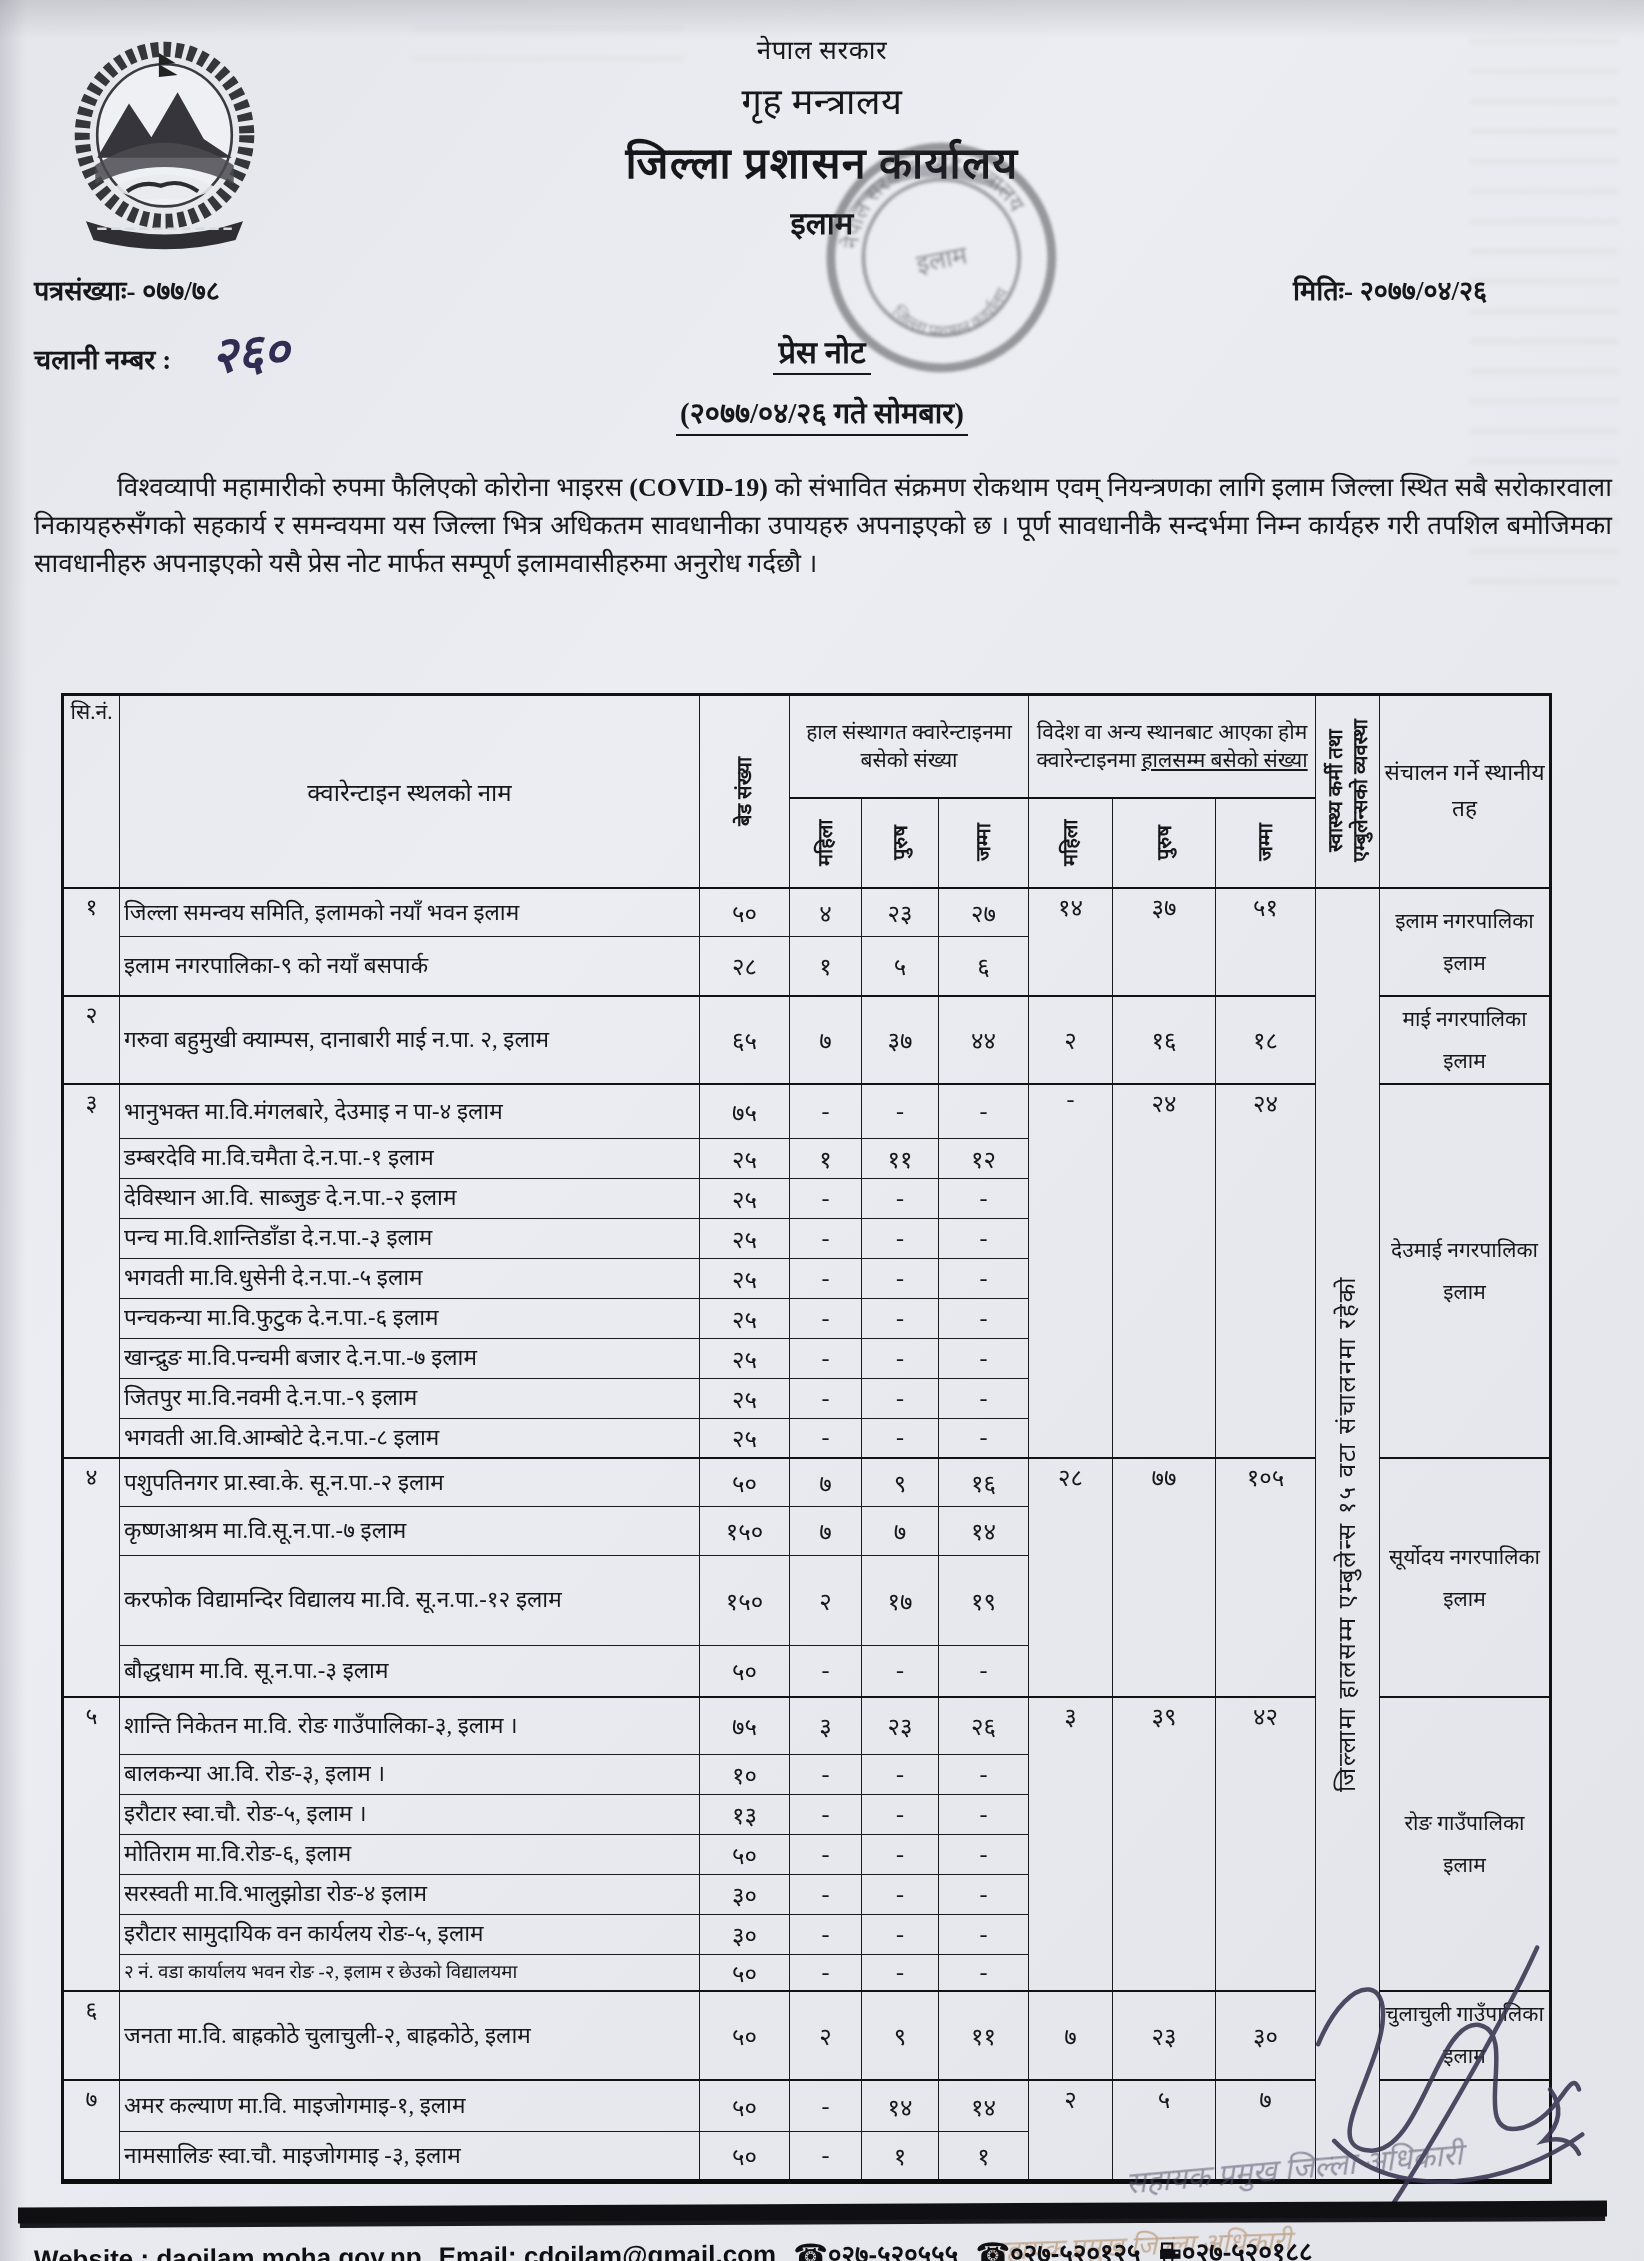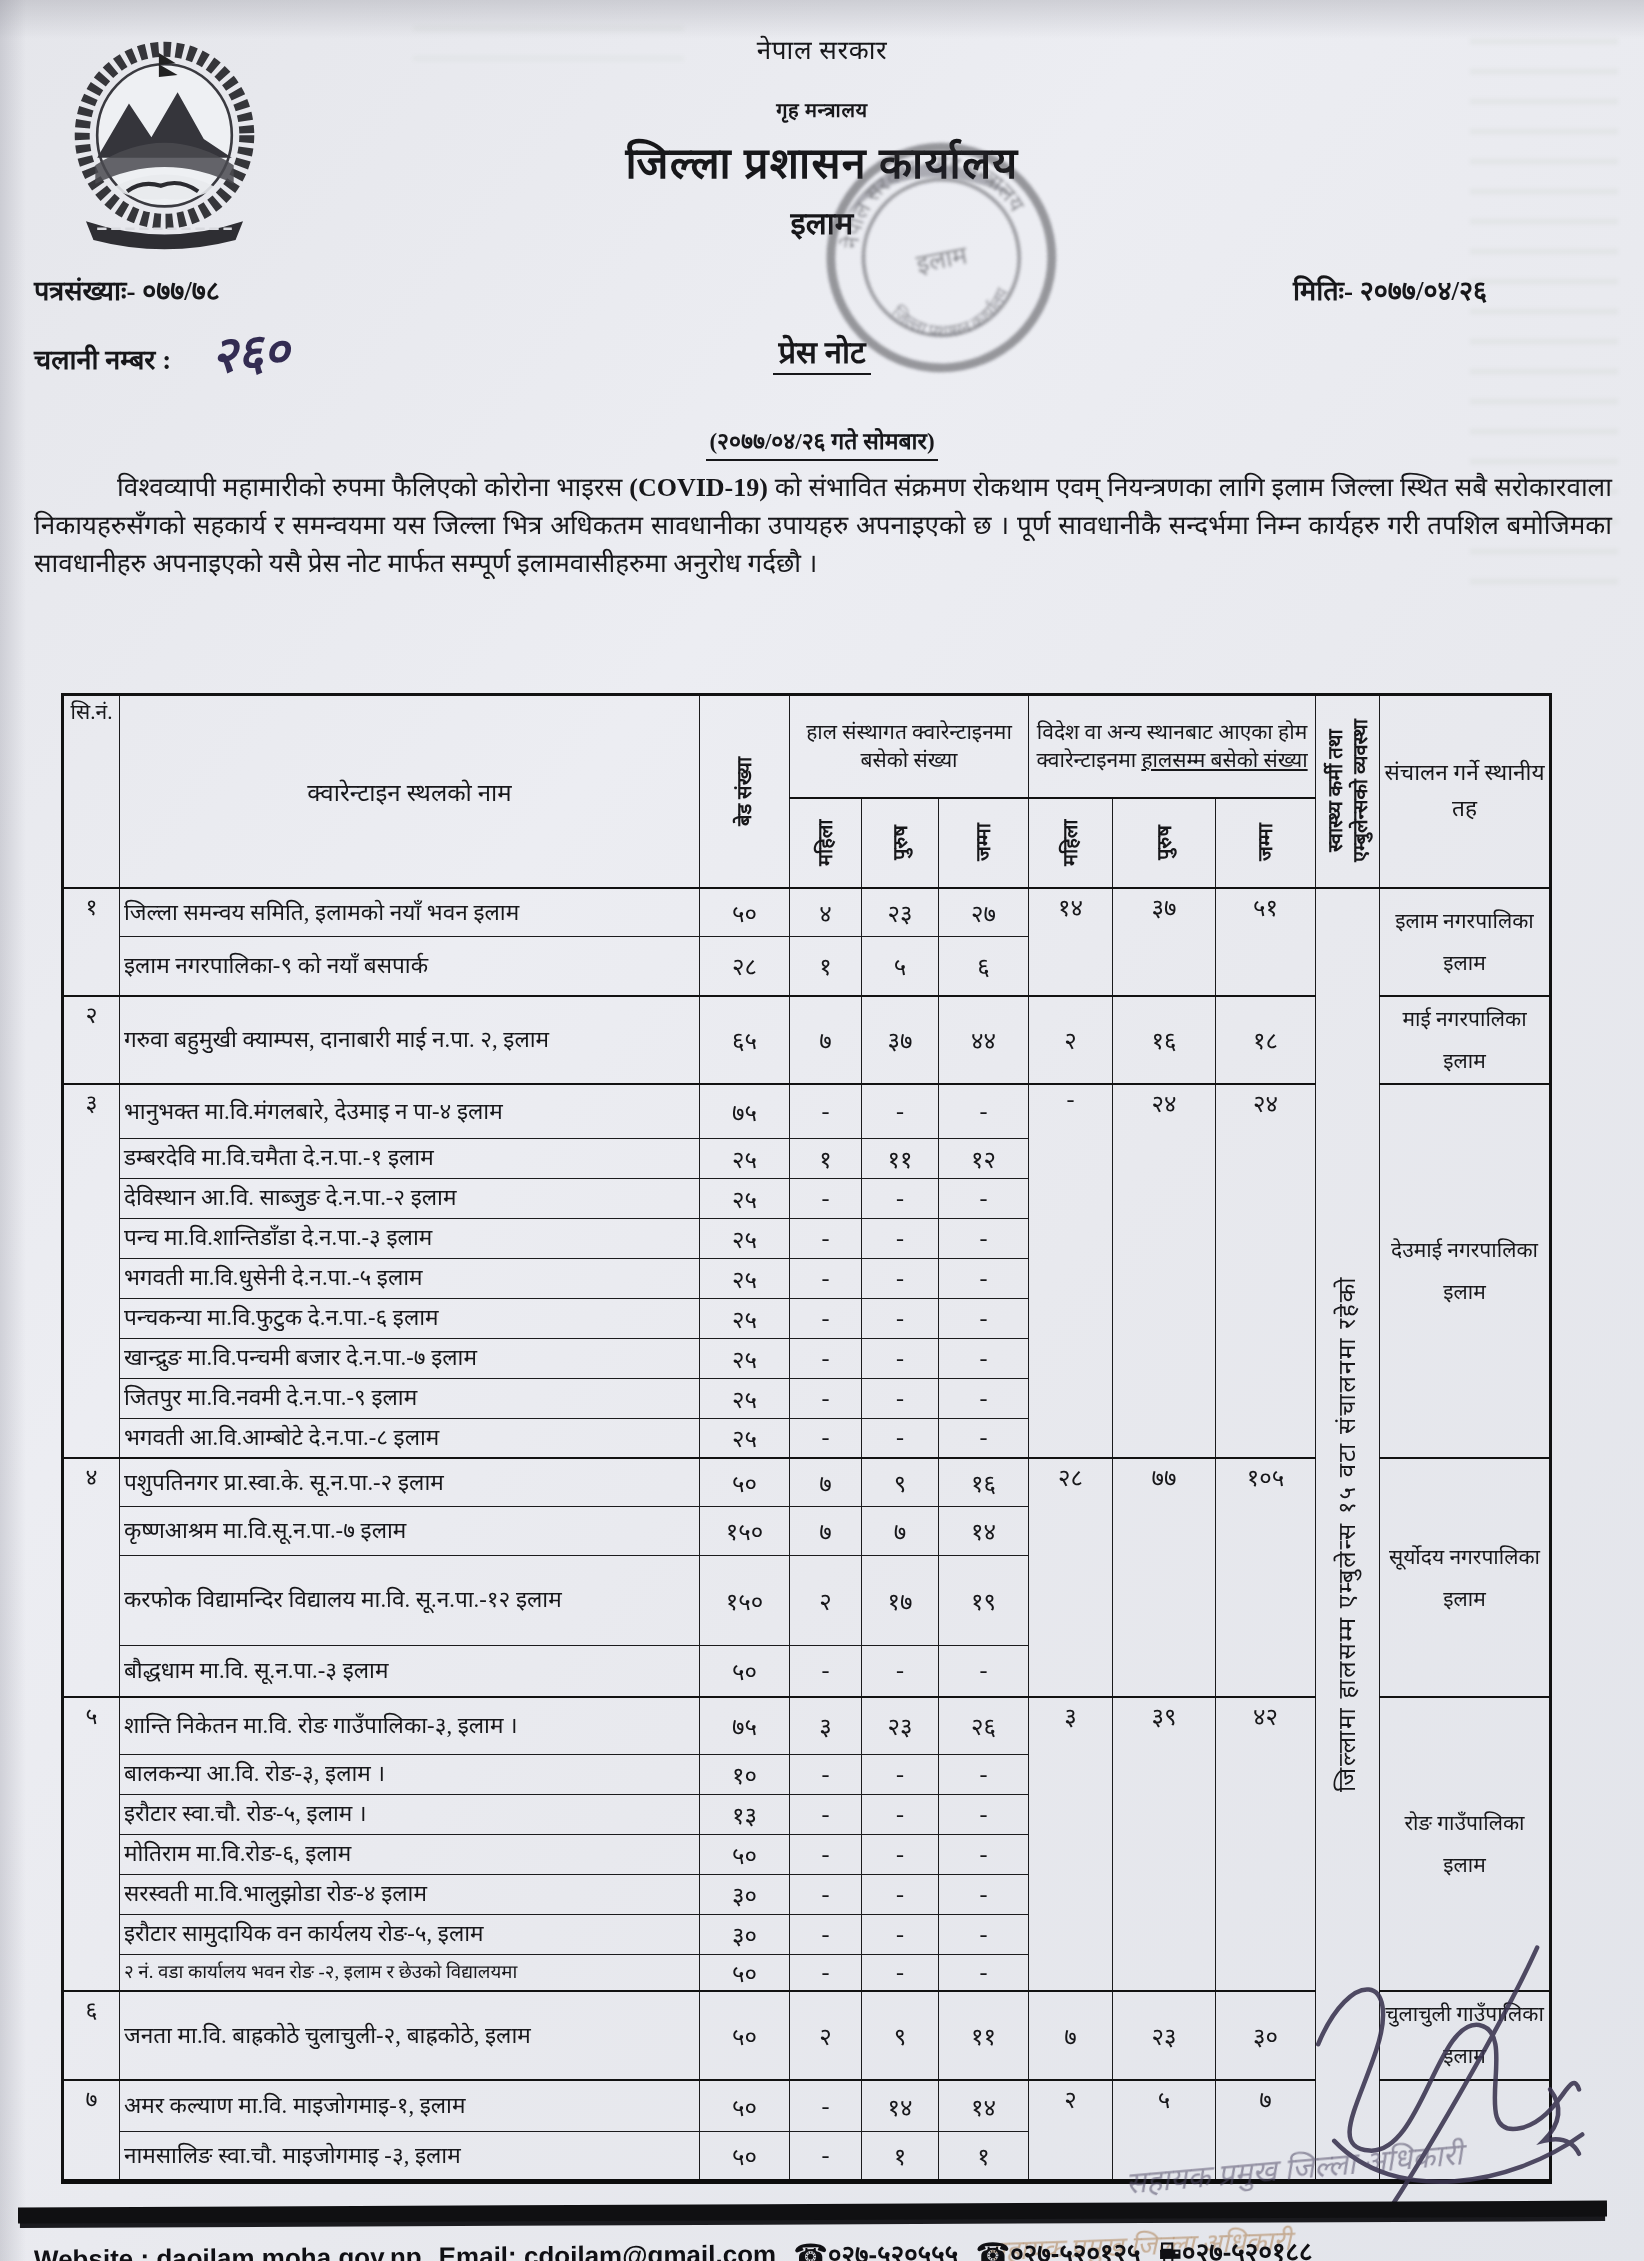--- a/index.html
+++ b/index.html
@@ -8,28 +8,28 @@
         font-family:"Liberation Serif","DejaVu Serif",serif;color:#17171a;}
   .shade-top{position:absolute;left:0;top:0;width:100%;height:39px;
         background:linear-gradient(180deg,rgba(120,120,130,.25),rgba(120,120,130,0));}
   .shade-left{position:absolute;left:0;top:0;width:26px;height:100%;
         background:linear-gradient(90deg,rgba(110,110,125,.22),rgba(110,110,125,0));}
   .bleed{position:absolute;filter:blur(1.9px);opacity:.5;pointer-events:none;
         background:repeating-linear-gradient(180deg,rgba(115,140,100,.14) 0 5.2px,transparent 5.2px 30px);}
   .abs{position:absolute;}
   .ctr{left:0;width:100%;text-align:center;}
   .gov-line{font-size:26px;letter-spacing:0.6px;}
-  .ministry-line{font-size:20px;font-weight:bold;letter-spacing:0.6px;margin-top:20px;}
+  .ministry-line{font-size:36px;font-weight:normal;letter-spacing:0.6px;}
   .office-line{font-size:43px;font-weight:bold;letter-spacing:1.3px;}
   .district-line{font-size:31px;font-weight:bold;}
   .meta-line{font-size:27px;font-weight:bold;}
   .handnum{font-size:50px;color:#332c52;transform:rotate(-4deg);display:inline-block;
         font-family:"DejaVu Serif",serif;font-style:italic;font-weight:bold;}
   .pn-title{font-size:31px;font-weight:bold;border-bottom:2.6px solid #17171a;display:inline-block;padding:0 5.2px 1.3px;}
-  .pn-sub{font-size:23px;font-weight:bold;border-bottom:2.6px solid #17171a;display:inline-block;padding:0 3.9px 2.6px;margin-top:32px;}
+  .pn-sub{font-size:29px;font-weight:bold;border-bottom:2.6px solid #17171a;display:inline-block;padding:0 3.9px 2.6px;}
   .body-par{left:34px;width:1578px;font-size:26px;line-height:1.47;text-align:justify;text-indent:83px;}
   .item-par{left:34px;width:1578px;font-size:26px;line-height:1.42;text-align:justify;}
   .item-par b{font-family:"Liberation Serif",serif;}
   
   .qtable{position:absolute;left:61px;top:693px;width:1489px;border-collapse:collapse;table-layout:fixed;
         border:3.2px solid #121212;}
   .qtable th,.qtable td{border:1.9px solid #1b1b1d;padding:1.3px 3.9px;overflow:hidden;}
   .qtable thead th{border-bottom:2.6px solid #111;font-weight:normal;}
   .qtable{border-bottom:5.2px solid #0d0d0d;}
   .group-start td{border-top:2.6px solid #121212;}

